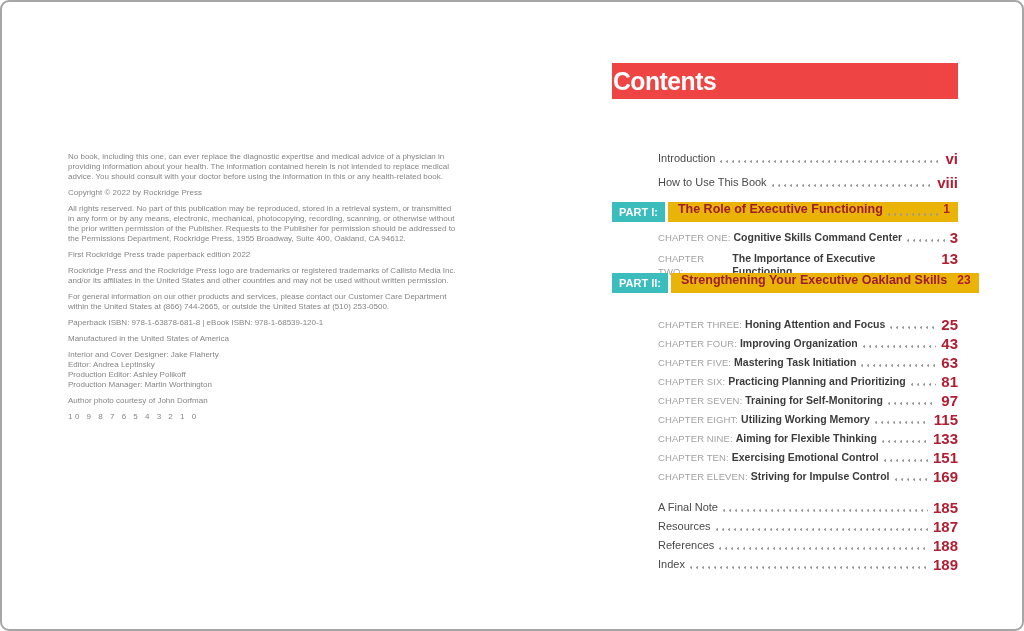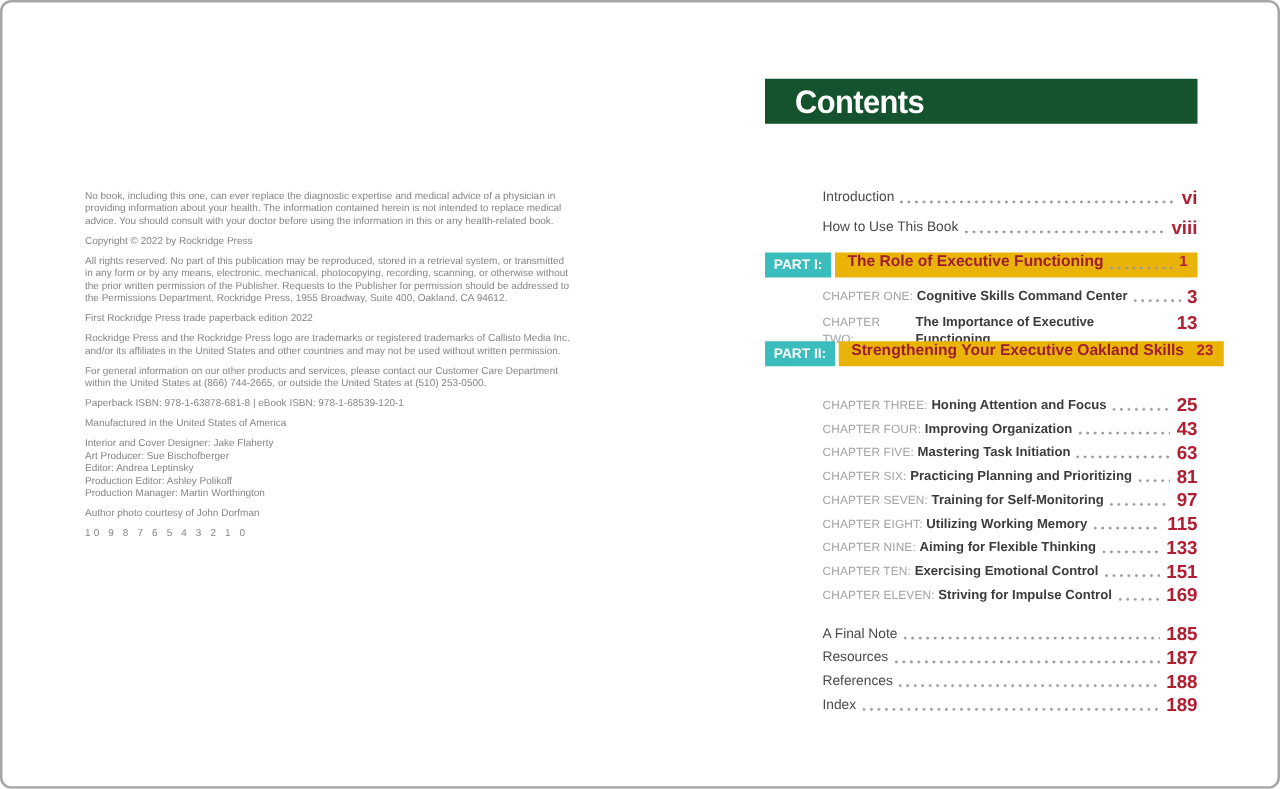--- a/index.html
+++ b/index.html
@@ -17,22 +17,22 @@
     position:absolute; left:66px; top:150px; width:388px;
     font-size:8px; line-height:10px; color:#858585;
   }
   .left-page p { margin:0 0 6px; }
   .credits span { display:block; }
   .printers-key { letter-spacing:2.5px; }
 
   
   .banner {
     position:absolute; left:610px; top:61px; width:346px; height:36px;
-    background:#14532d; color:#ffffff;
-    display:flex; align-items:center; padding-left:24px;
+    background:#ef4444; color:#ffffff;
+    display:flex; align-items:center; padding-left:1px;
   }
   .banner span {
     font-size:26px; font-weight:bold; letter-spacing:-0.5px;
     display:inline-block; transform:scaleX(0.95); transform-origin:left center;
   }
 
   .toc {
     position:absolute; left:610px; top:150px; width:346px;
     display:flex; flex-direction:column;
   }
@@ -82,21 +82,20 @@
     <p>No book, including this one, can ever replace the diagnostic expertise and medical advice of a physician in providing information about your health. The information contained herein is not intended to replace medical advice. You should consult with your doctor before using the information in this or any health-related book.</p>
     <p>Copyright © 2022 by Rockridge Press</p>
     <p>All rights reserved. No part of this publication may be reproduced, stored in a retrieval system, or transmitted in any form or by any means, electronic, mechanical, photocopying, recording, scanning, or otherwise without the prior written permission of the Publisher. Requests to the Publisher for permission should be addressed to the Permissions Department, Rockridge Press, 1955 Broadway, Suite 400, Oakland, CA 94612.</p>
     <p>First Rockridge Press trade paperback edition 2022</p>
     <p>Rockridge Press and the Rockridge Press logo are trademarks or registered trademarks of Callisto Media Inc. and/or its affiliates in the United States and other countries and may not be used without written permission.</p>
     <p>For general information on our other products and services, please contact our Customer Care Department within the United States at (866) 744-2665, or outside the United States at (510) 253-0500.</p>
     <p>Paperback ISBN: 978-1-63878-681-8 | eBook ISBN: 978-1-68539-120-1</p>
     <p>Manufactured in the United States of America</p>
     <p class="credits">
       <span>Interior and Cover Designer: Jake Flaherty</span>
-      <span>Art Producer: Sue Bischofberger</span>
       <span>Editor: Andrea Leptinsky</span>
       <span>Production Editor: Ashley Polikoff</span>
       <span>Production Manager: Martin Worthington</span>
     </p>
     <p>Author photo courtesy of John Dorfman</p>
     <p class="printers-key">10 9 8 7 6 5 4 3 2 1 0</p>
   </div>
 
   <div class="banner">
     <span>Contents</span>

